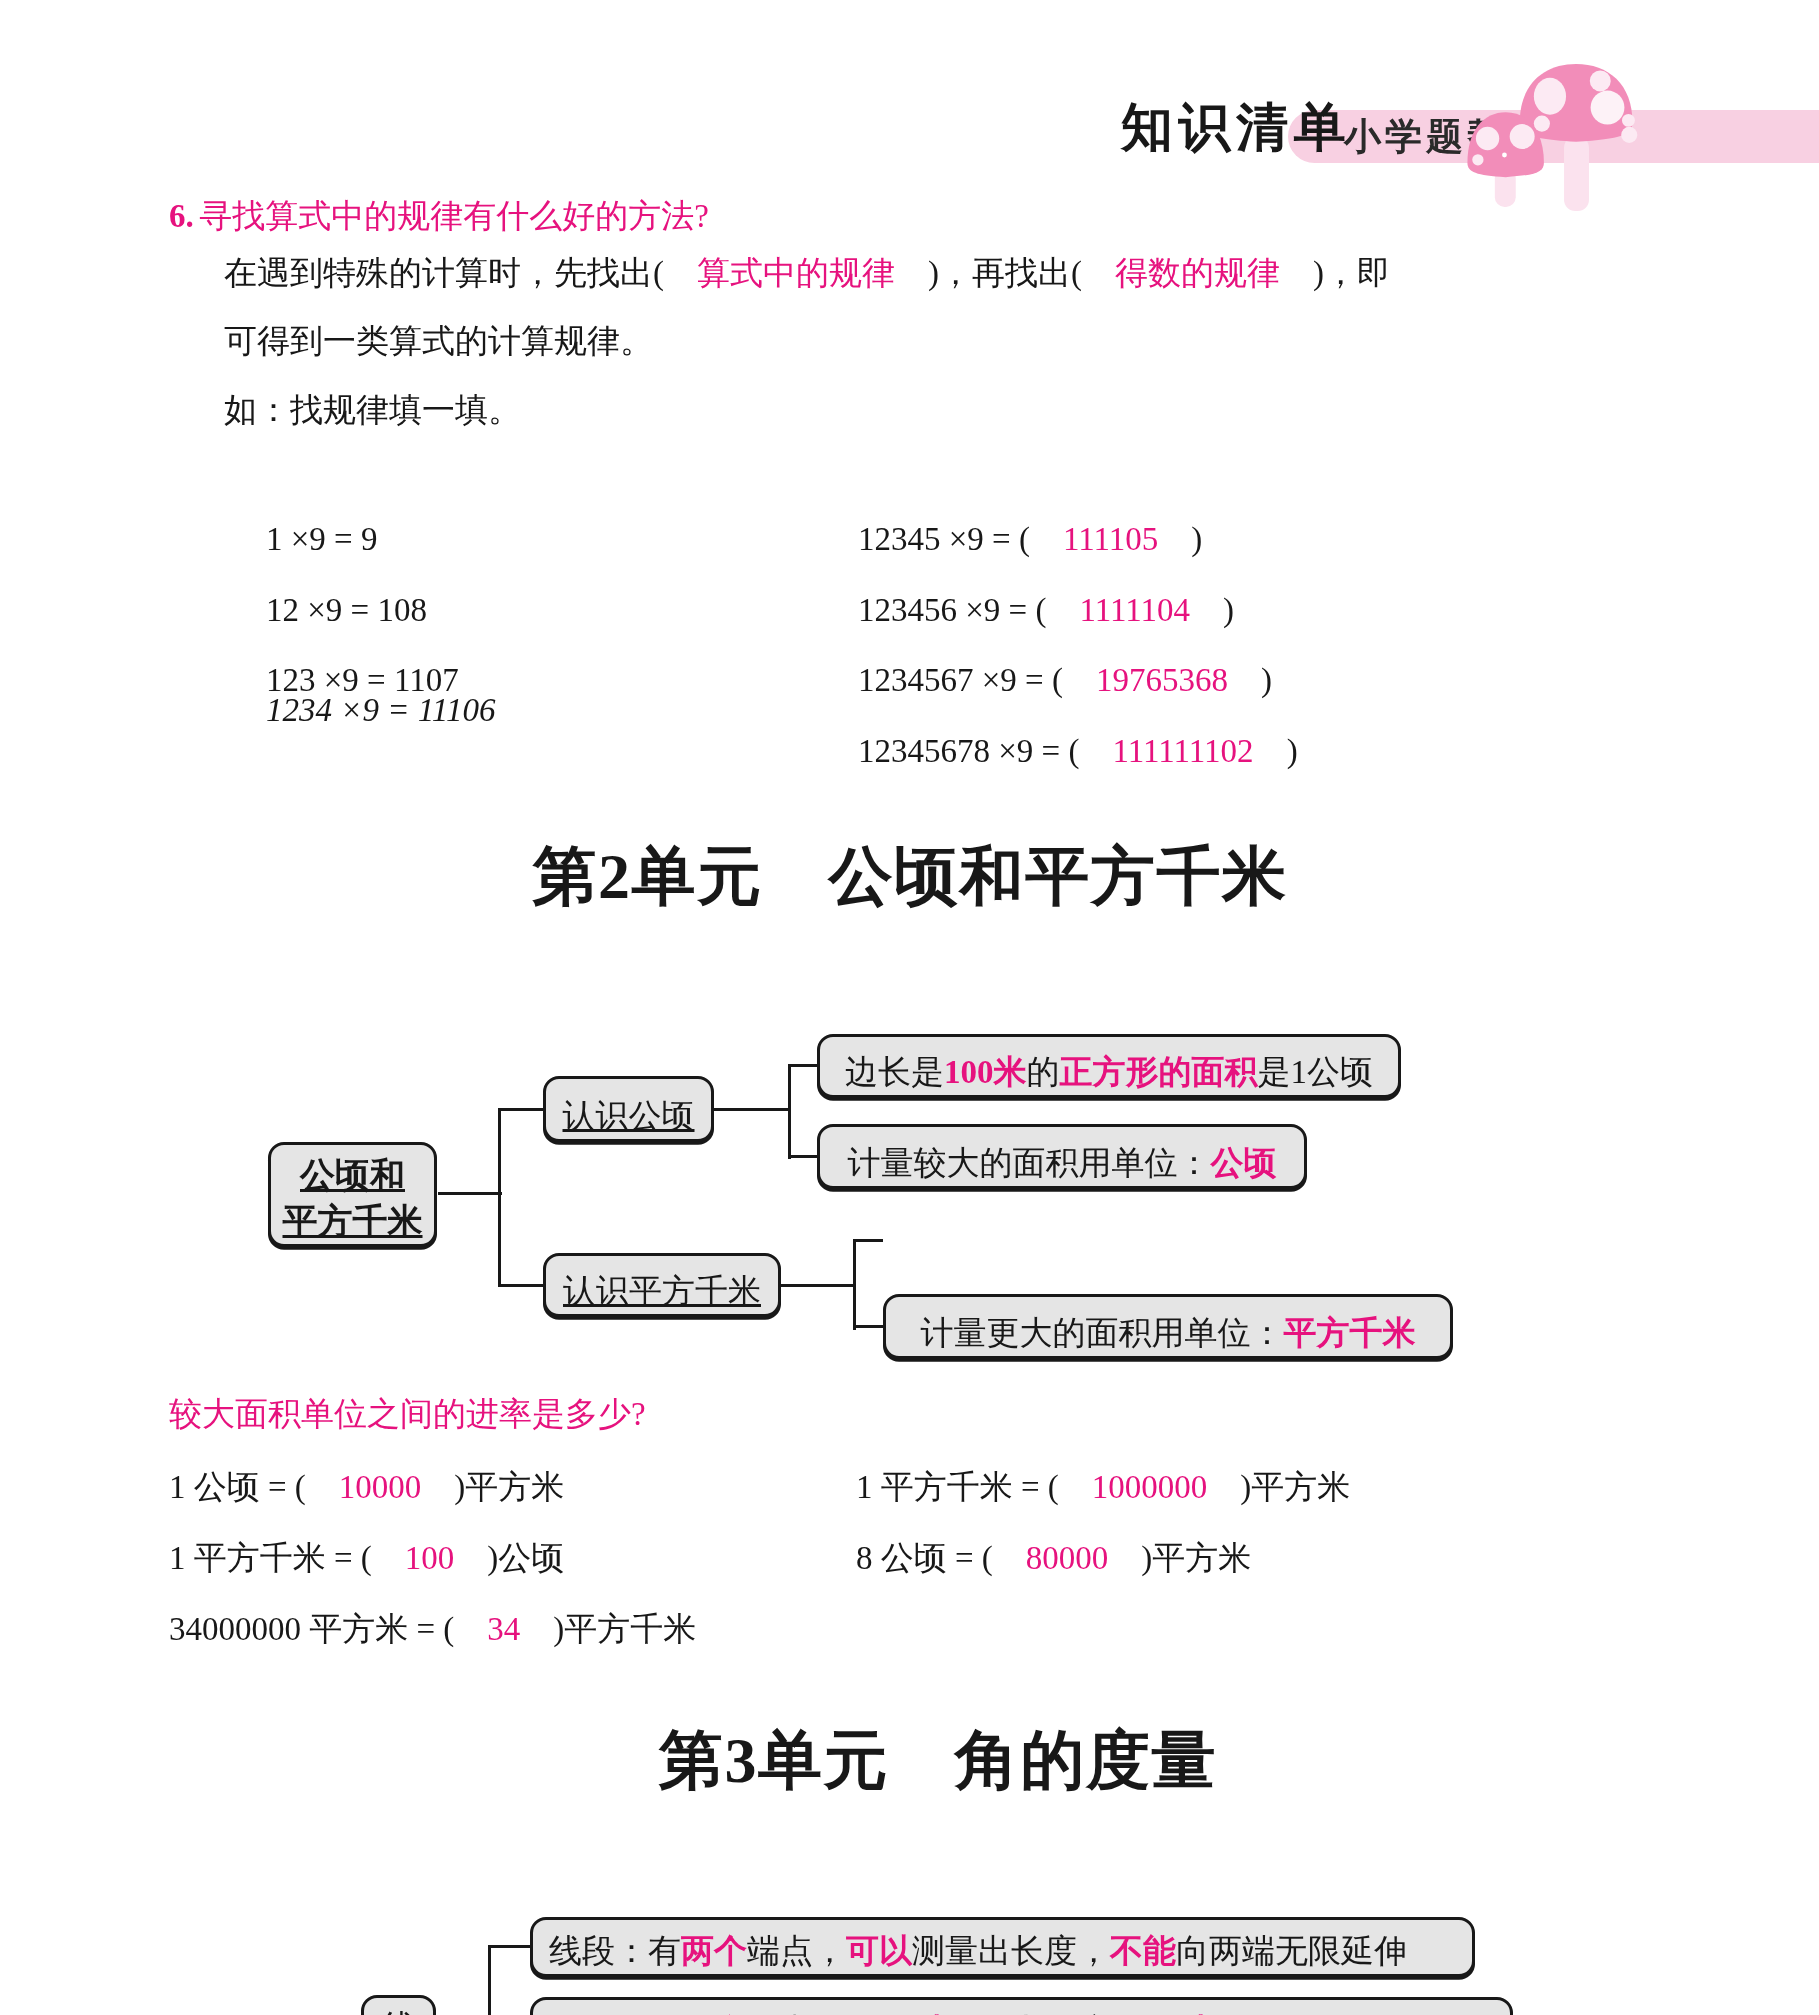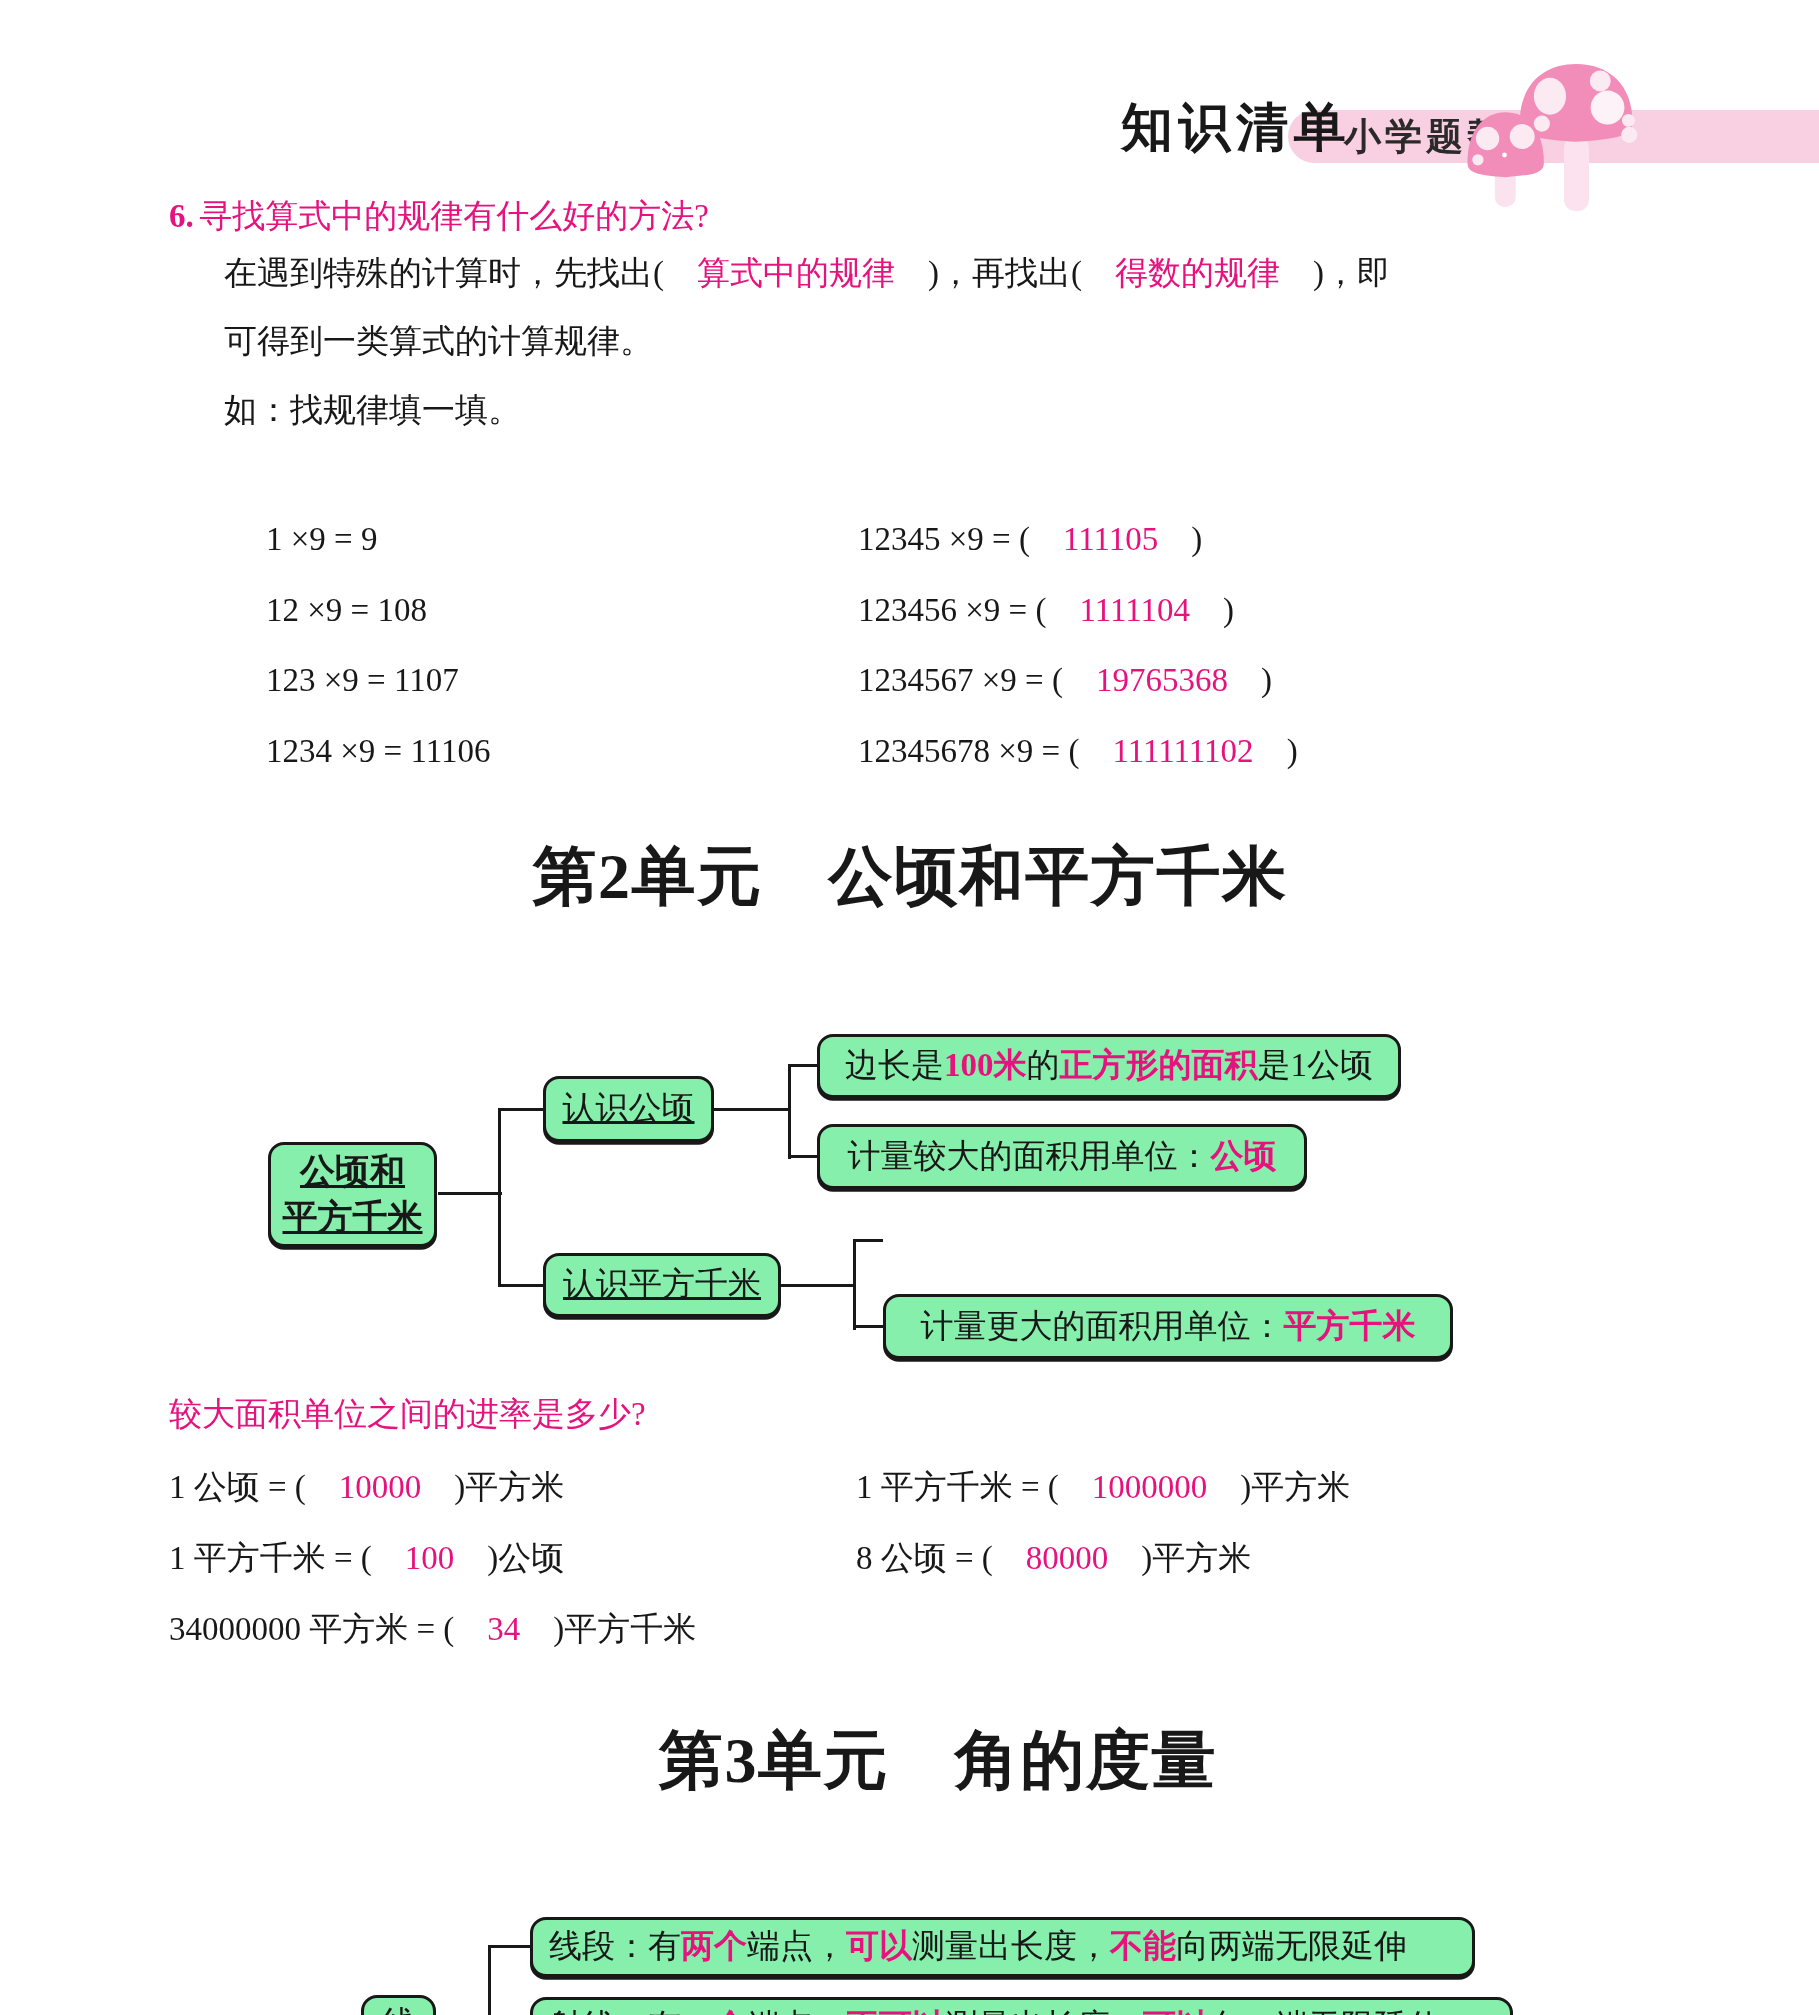--- a/index.html
+++ b/index.html
@@ -28,21 +28,21 @@
   
   .para{position:absolute;font-size:33px;line-height:1.15;white-space:nowrap;}
   .magenta{color:var(--magenta);}
   .seg-p{color:var(--magenta);}
   .q6-num{font-weight:700;margin-right:5.6px;}
   .unit-title{position:absolute;left:0;width:100%;text-align:center;
               font-size:64px;font-weight:700;letter-spacing:1.6px;line-height:1;white-space:pre;}
 
   
   .node{position:absolute;box-sizing:border-box;border:3.2px solid var(--ink);
-        border-radius:16px;background:#86efac;display:flex;align-items:center;
+        border-radius:16px;background:#e5e5e5;display:flex;align-items:flex-end;
         justify-content:center;font-size:33px;line-height:1.32;
         box-shadow:0 2.8px 0 var(--ink);white-space:pre-line;}
   .node .txt{display:block;text-align:center;}
   .node.left{justify-content:flex-start;}
   .node.left .txt{text-align:left;}
   .node{padding:0 16px;}
   .node.tight{padding:0 4px;text-decoration:underline;}
   .node .seg-p{font-weight:700;}
   .n-root1 .txt{font-size:35px;font-weight:700;line-height:1.3;}
   .line{position:absolute;background:var(--ink);}
@@ -82,21 +82,21 @@
   <div class="para" style="left:224px;top:255px;"><span class="seg">在遇到特殊的计算时，先找出(　</span><span class="seg seg-p">算式中的规律</span><span class="seg">　)，再找出(　</span><span class="seg seg-p">得数的规律</span><span class="seg">　)，即</span></div>
   <div class="para" style="left:224px;top:323px;">可得到一类算式的计算规律。</div>
   <div class="para" style="left:224px;top:392px;">如：找规律填一填。</div>
 
   <div class="para" style="left:266px;top:521px;">1 ×9 = 9</div>
   <div class="para" style="left:858px;top:521px;"><span class="seg">12345 ×9 = (　</span><span class="seg seg-p">111105</span><span class="seg">　)</span></div>
   <div class="para" style="left:266px;top:592px;">12 ×9 = 108</div>
   <div class="para" style="left:858px;top:592px;"><span class="seg">123456 ×9 = (　</span><span class="seg seg-p">1111104</span><span class="seg">　)</span></div>
   <div class="para" style="left:266px;top:662px;">123 ×9 = 1107</div>
   <div class="para" style="left:858px;top:662px;"><span class="seg">1234567 ×9 = (　</span><span class="seg seg-p">19765368</span><span class="seg">　)</span></div>
-  <div class="para" style="left:266px;top:733px;">1234 ×9 = 11106</div>
+  <div class="para" style="left:266px;top:692px;font-style:italic;">1234 ×9 = 11106</div>
   <div class="para" style="left:858px;top:733px;"><span class="seg">12345678 ×9 = (　</span><span class="seg seg-p">111111102</span><span class="seg">　)</span></div>
 
   <div class="unit-title" style="top:845px;">第2单元　公顷和平方千米</div>
 
   <div class="node n-root1 tight" style="left:268px;top:1142px;width:169px;height:105px;">
     <span class="txt">公顷和
 平方千米</span></div>
   <div class="node tight" style="left:543px;top:1076px;width:171px;height:66px;">
     <span class="txt">认识公顷</span></div>
   <div class="node tight" style="left:543px;top:1253px;width:238px;height:64px;">

